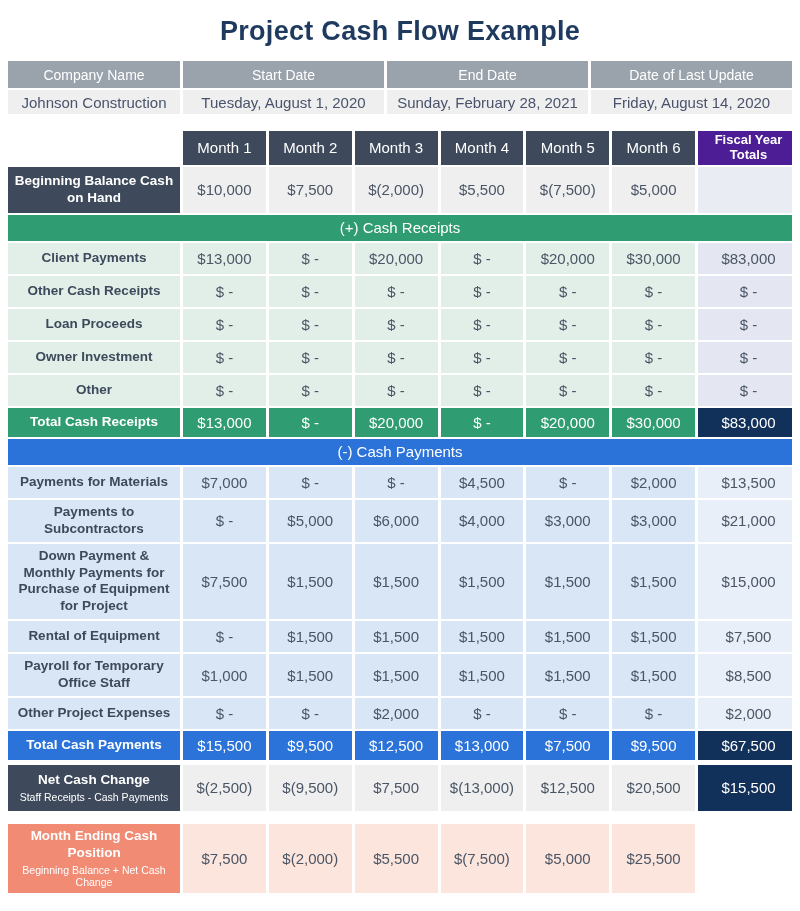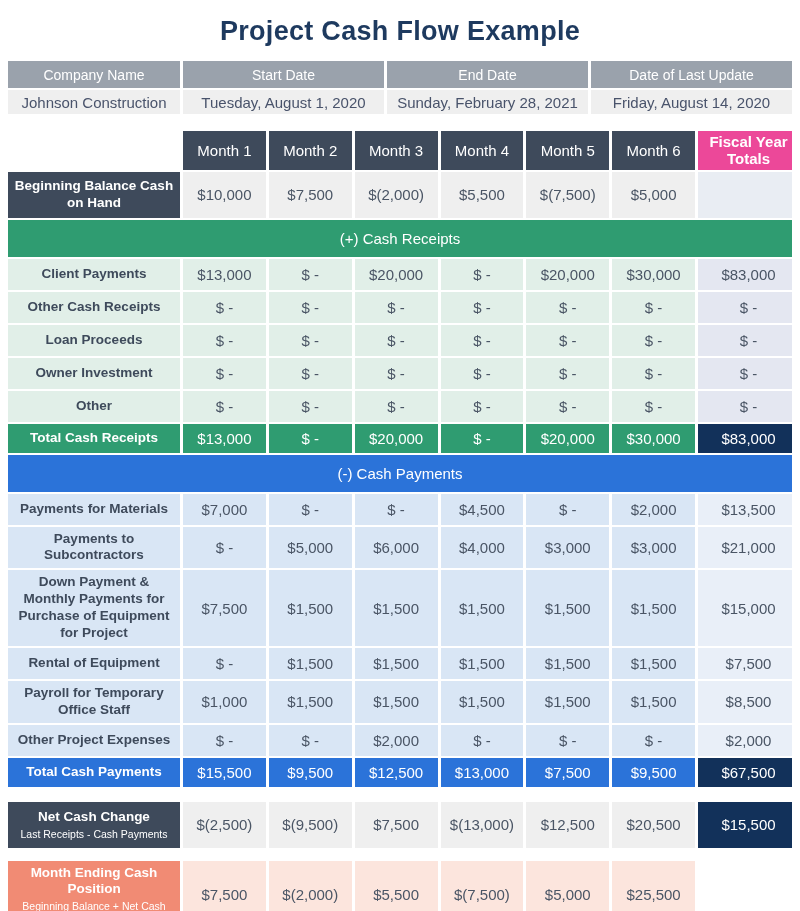--- a/index.html
+++ b/index.html
@@ -21,49 +21,49 @@
   
   .sheet { margin-top:17px; }
   .row { display:grid; grid-template-columns:172px repeat(6,1fr) 94px;
          column-gap:3px; margin-bottom:2px; }
   .cell { display:flex; flex-direction:column; align-items:center; justify-content:center;
           text-align:center; }
   .spacer { background:transparent; }
 
   .month-h { background:#3E4A5B; color:#ffffff; font-size:15px; min-height:30px; }
   .fiscal-col { border-left:7px solid transparent; background-clip:padding-box; }
-  .fiscal-h { background:#ec4899; color:#ffffff; font-weight:bold; font-size:15px;
+  .fiscal-h { background:#4c1d95; color:#ffffff; font-weight:bold; font-size:13px;
               line-height:1.15; padding:2px 0; }
 
   .lbl { font-weight:bold; font-size:13.5px; color:#3E4A5B; padding:4px 5px; line-height:1.25; }
   .dark-lbl { background:#3E4A5B; color:#ffffff; }
   .salmon-lbl { background:#F18B74; color:#ffffff; }
   .sub { font-weight:normal; font-size:10.5px; margin-top:2px; line-height:1.2; }
   .dark-lbl .sub, .salmon-lbl .sub { color:#ffffff; }
 
   .val { font-size:15px; color:#4A5565; }
   .bg-gray        { background:#EFEFEF; }
   .bg-greenlight  { background:#E1EFE8; }
   .bg-bluelight   { background:#D9E6F5; }
   .bg-fiscal      { background:#E4E7F1; }
   .bg-fiscal-blue { background:#E9EFF8; }
   .bg-beginfiscal { background:#E9EDF3; }
   .bg-salmonlight { background:#FCE5DD; }
   .bg-navy  { background:#12315A; }
   .bg-none  { background:transparent; }
   .on-dark  { color:#ffffff; }
 
-  .sec-head { height:37px; margin-bottom:2px; display:flex; align-items:center;
+  .sec-head { height:26px; margin-bottom:2px; display:flex; align-items:center;
               justify-content:center; color:#ffffff; font-size:15px; }
   .green { background:#2F9C71; }
   .blue  { background:#2B73D9; }
 
   .h46 { min-height:46px; } .h31 { min-height:31px; } .h29 { min-height:29px;border-radius:10px; }
   .h63 { min-height:63px; }
-  .gap17 { } .gap15 { margin-top:15px;border-radius:18px; } .gap13 { margin-top:13px; }
+  .gap17 { } .gap15 { margin-top:5px;border-radius:18px; } .gap13 { margin-top:13px; }
 </style>
 </head>
 <body>
 
 <div class="page">
   <h1 class="title">Project Cash Flow Example</h1>
   <div class="info-grid" id="info-header">
       <div class="info-h">Company Name</div>
       <div class="info-h">Start Date</div>
       <div class="info-h">End Date</div>
@@ -224,21 +224,21 @@
         <div class="cell val blue on-dark">$9,500</div>
         <div class="cell val blue on-dark">$12,500</div>
         <div class="cell val blue on-dark">$13,000</div>
         <div class="cell val blue on-dark">$7,500</div>
         <div class="cell val blue on-dark">$9,500</div>
         <div class="cell val fiscal-col bg-navy on-dark">$67,500</div>
       </div>
       <div class="row h46 gap15">
         <div class="cell lbl dark-lbl">
           <div>Net Cash Change</div>
-          <div class="sub">Last Receipts - Cash Payments</div>
+          <div class="sub">Staff Receipts - Cash Payments</div>
         </div>
         <div class="cell val bg-gray">$(2,500)</div>
         <div class="cell val bg-gray">$(9,500)</div>
         <div class="cell val bg-gray">$7,500</div>
         <div class="cell val bg-gray">$(13,000)</div>
         <div class="cell val bg-gray">$12,500</div>
         <div class="cell val bg-gray">$20,500</div>
         <div class="cell val fiscal-col bg-navy on-dark">$15,500</div>
       </div>
       <div class="row h63 gap13">

